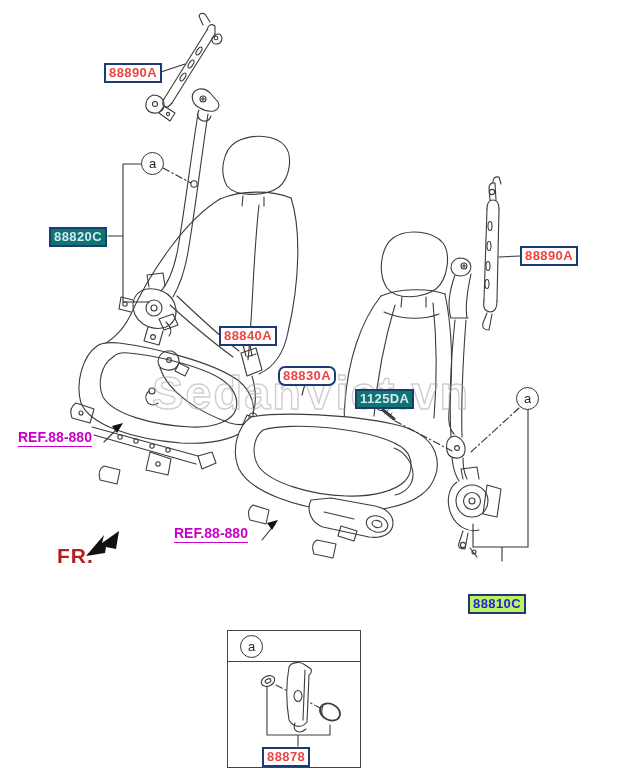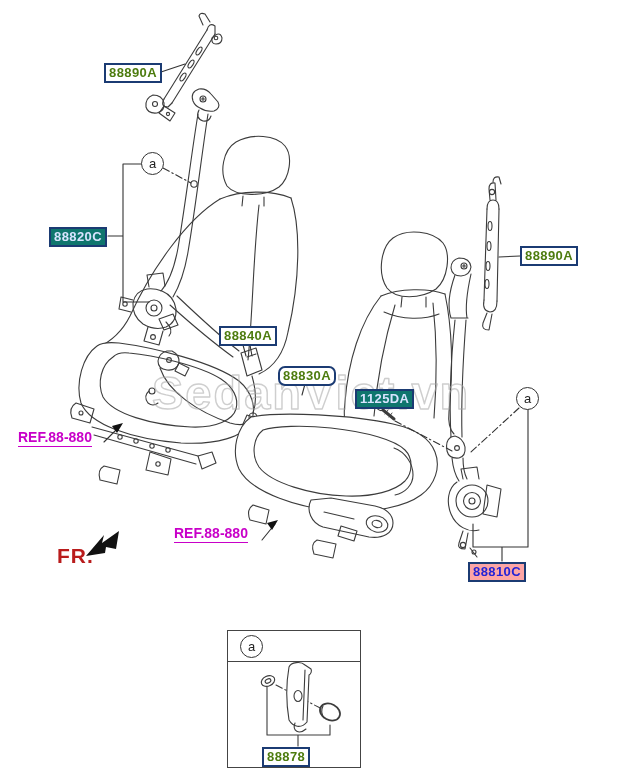--- a/index.html
+++ b/index.html
@@ -4,25 +4,25 @@
 <style>
   html,body{margin:0;padding:0;background:#ffffff;}
   .stage{
     position:relative;width:640px;height:782px;background:#ffffff;
     font-family:"Liberation Sans",sans-serif;overflow:hidden;
   }
   .stage svg.art{position:absolute;left:0;top:0;z-index:1;}
   .plabel{
     position:absolute;z-index:3;
     font-size:13px;font-weight:700;letter-spacing:.4px;line-height:14px;
-    color:#4d7c0f;background:#ffffff;border:2px solid #1b3b73;
+    color:#ef4444;background:#ffffff;border:2px solid #1b3b73;
     padding:1px 3px;white-space:nowrap;cursor:pointer;
   }
   .plabel.selected{background:#0f766e;color:#d8e4ff;}
-  .plabel.highlighted{background:#fca5a5;color:#2323d6;}
+  .plabel.highlighted{background:#bef264;color:#2323d6;margin-top:32px;}
   .ref{
     position:absolute;z-index:3;
     font-size:14px;font-weight:700;color:#c800c8;
     border-bottom:1.6px solid #c800c8;line-height:17px;
     white-space:nowrap;cursor:pointer;
   }
   .fr{
     position:absolute;z-index:3;
     font-size:21px;font-weight:700;color:#b91c1c;letter-spacing:1px;
   }

